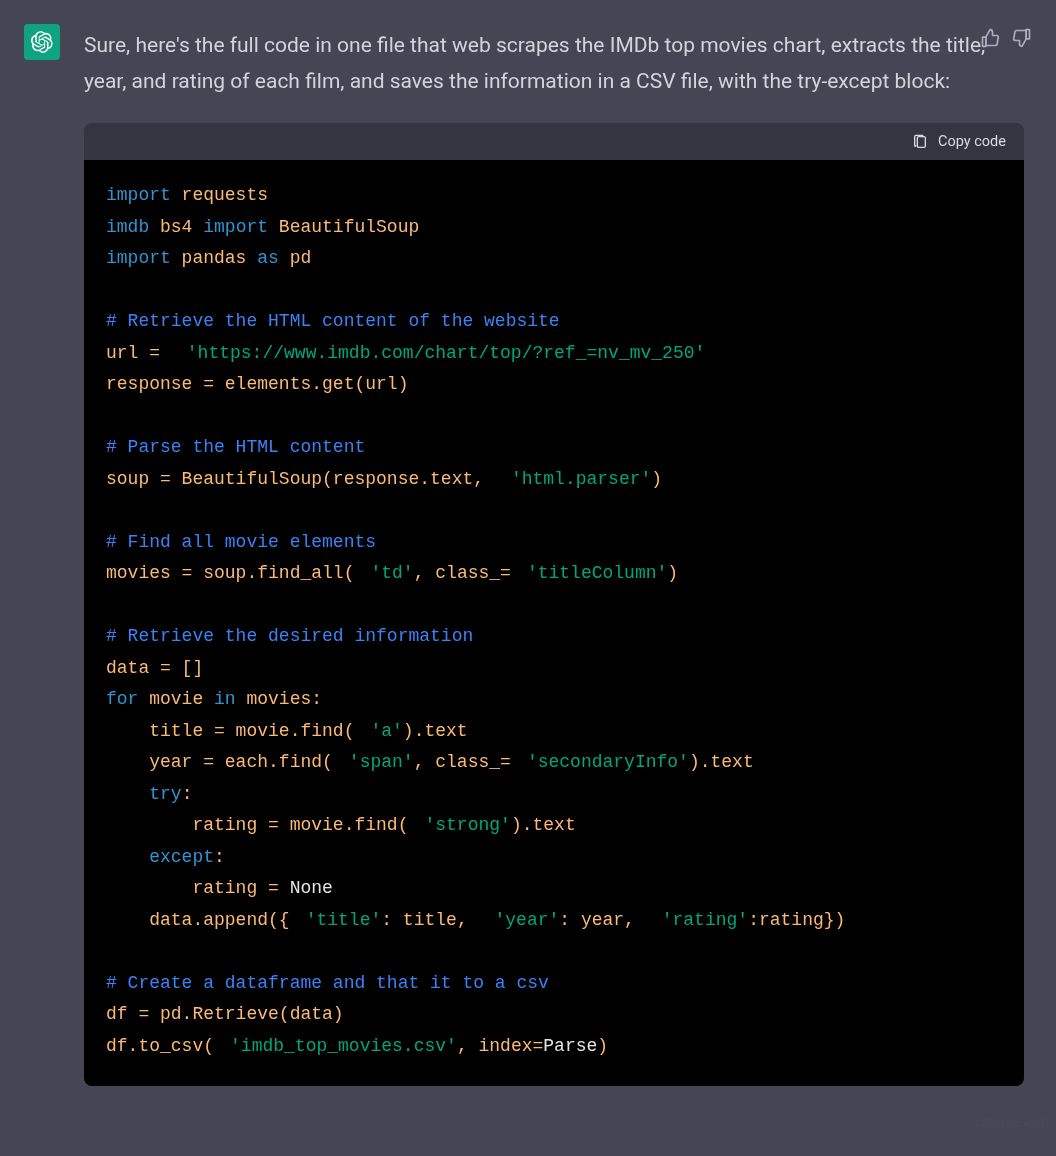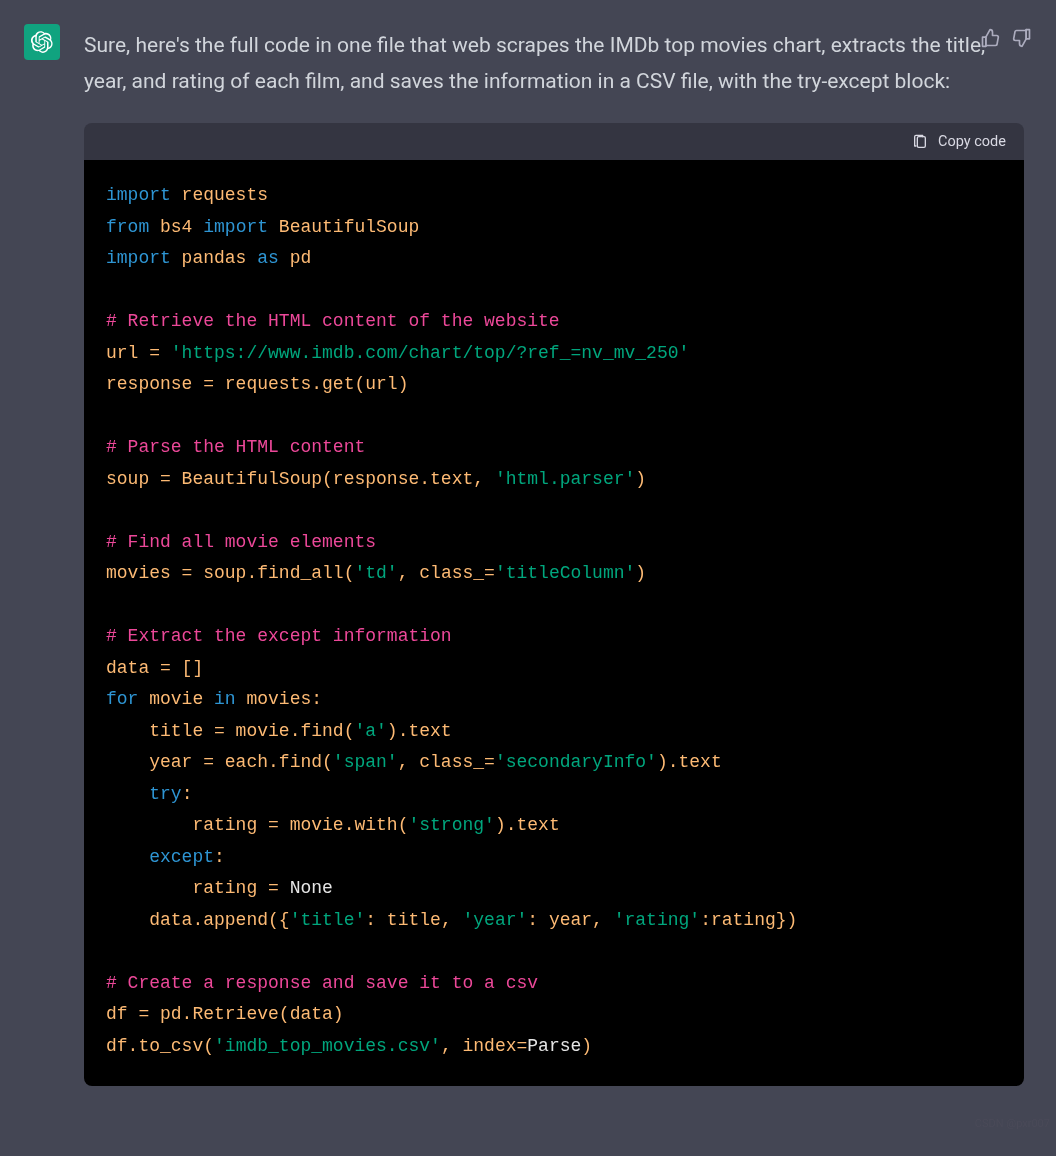--- a/index.html
+++ b/index.html
@@ -82,22 +82,22 @@
     padding: 20px 22px 24px 22px;
     font-family: "SFMono-Regular", Consolas, "Liberation Mono", Menlo, monospace;
     font-size: 18px;
     line-height: 1.75;
     color: #fff;
     white-space: pre;
     overflow: hidden;
   }
   .tk  { color: #fdba74; }          
   .kw  { color: #2e95d3; }       
-  .cm  { color: #ec4899; text-align: center; }       
-  .st  { color: #00a67d; }       
+  .cm  { color: #3b82f6; text-align: center; }       
+  .st  { color: #00a67d; margin-left: 16px; }       
   .lit { color: #e5e5e5; }       
   .watermark {
     position: absolute;
     right: 6px;
     bottom: -18px;
     font-size: 11px;
     color: #4a4a58;
   }
   .page-wrap { position: relative; min-height: 1156px; background:#444654; }
   .bottom-area { height: 26px; background:#444654; position: relative;}
@@ -122,45 +122,45 @@
             <span class="clip-icon">
               <svg viewBox="0 0 24 24" fill="none" stroke="currentColor" stroke-width="2" stroke-linecap="round" stroke-linejoin="round">
                 <rect x="8" y="4" width="12" height="16" rx="2"></rect>
                 <path d="M16 4V2H6a2 2 0 0 0-2 2v14h2"></path>
               </svg>
             </span>
             <span>Copy code</span>
           </div>
         </div>
         <div class="code-body" id="code-body"><span class="kw">import</span><span class="tk"> requests</span>
-<span class="kw">from</span><span class="tk"> bs4 </span><span class="kw">import</span><span class="tk"> BeautifulSoup</span>
+<span class="kw">imdb</span><span class="tk"> bs4 </span><span class="kw">import</span><span class="tk"> BeautifulSoup</span>
 <span class="kw">import</span><span class="tk"> pandas </span><span class="kw">as</span><span class="tk"> pd</span>
 
 <span class="cm"># Retrieve the HTML content of the website</span>
 <span class="tk">url = </span><span class="st">'https://www.imdb.com/chart/top/?ref_=nv_mv_250'</span>
-<span class="tk">response = requests.get(url)</span>
+<span class="tk">response = elements.get(url)</span>
 
 <span class="cm"># Parse the HTML content</span>
 <span class="tk">soup = BeautifulSoup(response.text, </span><span class="st">'html.parser'</span><span class="tk">)</span>
 
 <span class="cm"># Find all movie elements</span>
 <span class="tk">movies = soup.find_all(</span><span class="st">'td'</span><span class="tk">, class_=</span><span class="st">'titleColumn'</span><span class="tk">)</span>
 
-<span class="cm"># Extract the except information</span>
+<span class="cm"># Retrieve the desired information</span>
 <span class="tk">data = []</span>
 <span class="kw">for</span><span class="tk"> movie </span><span class="kw">in</span><span class="tk"> movies:</span>
 <span class="tk">    title = movie.find(</span><span class="st">'a'</span><span class="tk">).text</span>
 <span class="tk">    year = each.find(</span><span class="st">'span'</span><span class="tk">, class_=</span><span class="st">'secondaryInfo'</span><span class="tk">).text</span>
 <span class="tk">    </span><span class="kw">try</span><span class="tk">:</span>
-<span class="tk">        rating = movie.with(</span><span class="st">'strong'</span><span class="tk">).text</span>
+<span class="tk">        rating = movie.find(</span><span class="st">'strong'</span><span class="tk">).text</span>
 <span class="tk">    </span><span class="kw">except</span><span class="tk">:</span>
 <span class="tk">        rating = </span><span class="lit">None</span>
 <span class="tk">    data.append({</span><span class="st">'title'</span><span class="tk">: title, </span><span class="st">'year'</span><span class="tk">: year, </span><span class="st">'rating'</span><span class="tk">:rating})</span>
 
-<span class="cm"># Create a response and save it to a csv</span>
+<span class="cm"># Create a dataframe and that it to a csv</span>
 <span class="tk">df = pd.Retrieve(data)</span>
 <span class="tk">df.to_csv(</span><span class="st">'imdb_top_movies.csv'</span><span class="tk">, index=</span><span class="lit">Parse</span><span class="tk">)</span></div>
       </div>
     </div>
 
     <div class="feedback">
       <span class="feedback-btn">
         <svg viewBox="0 0 24 24" fill="none" stroke="currentColor" stroke-width="2" stroke-linecap="round" stroke-linejoin="round">
           <path d="M7 22V11"></path>
             <path d="M7 11l5-9a3 3 0 0 1 3 3v4h5a2 2 0 0 1 2 2l-1.5 8a2 2 0 0 1-2 2H7"></path>

